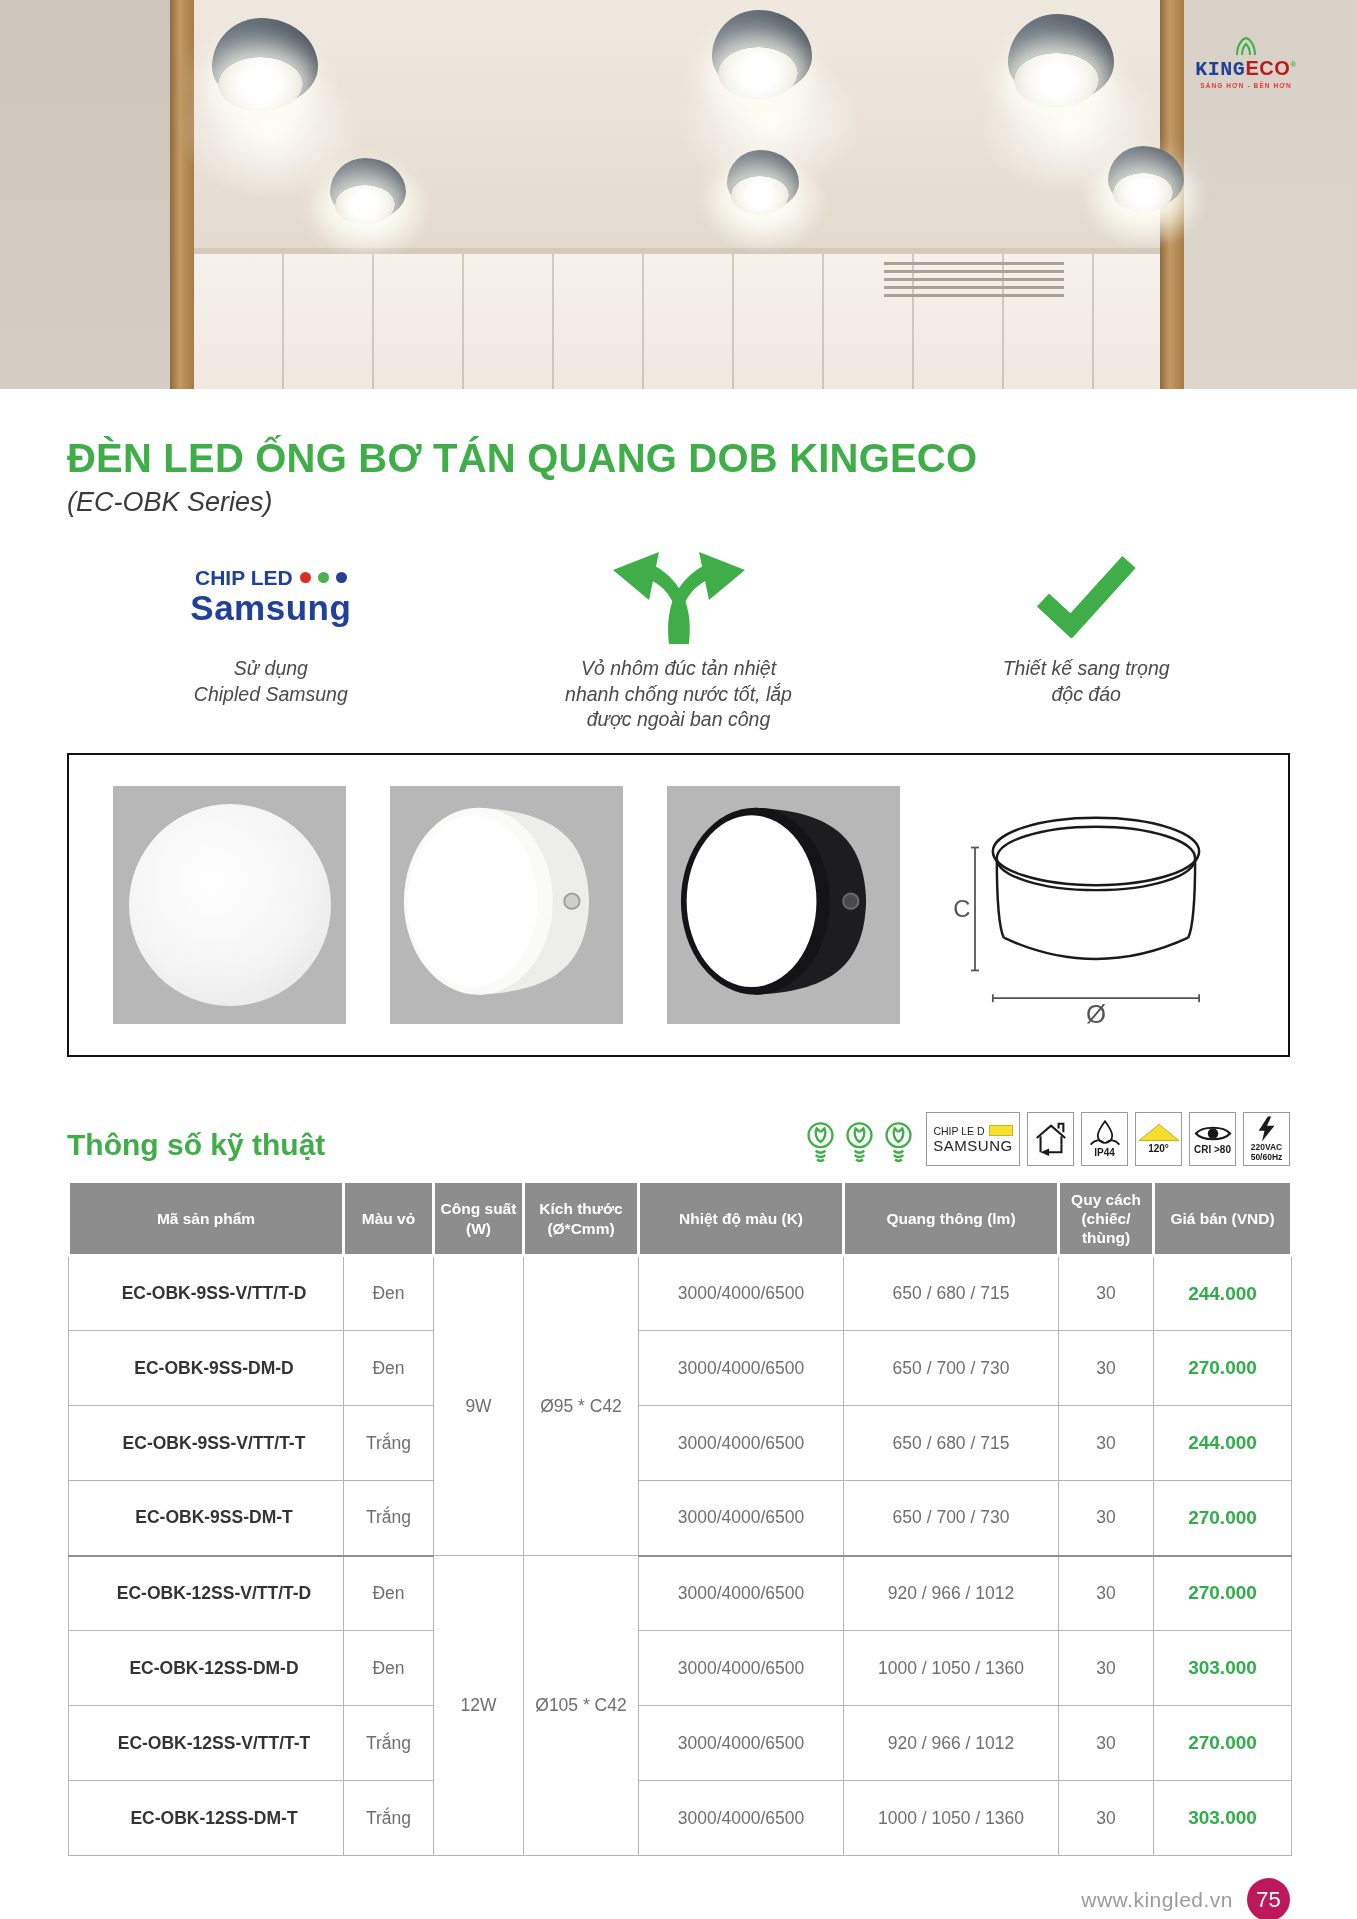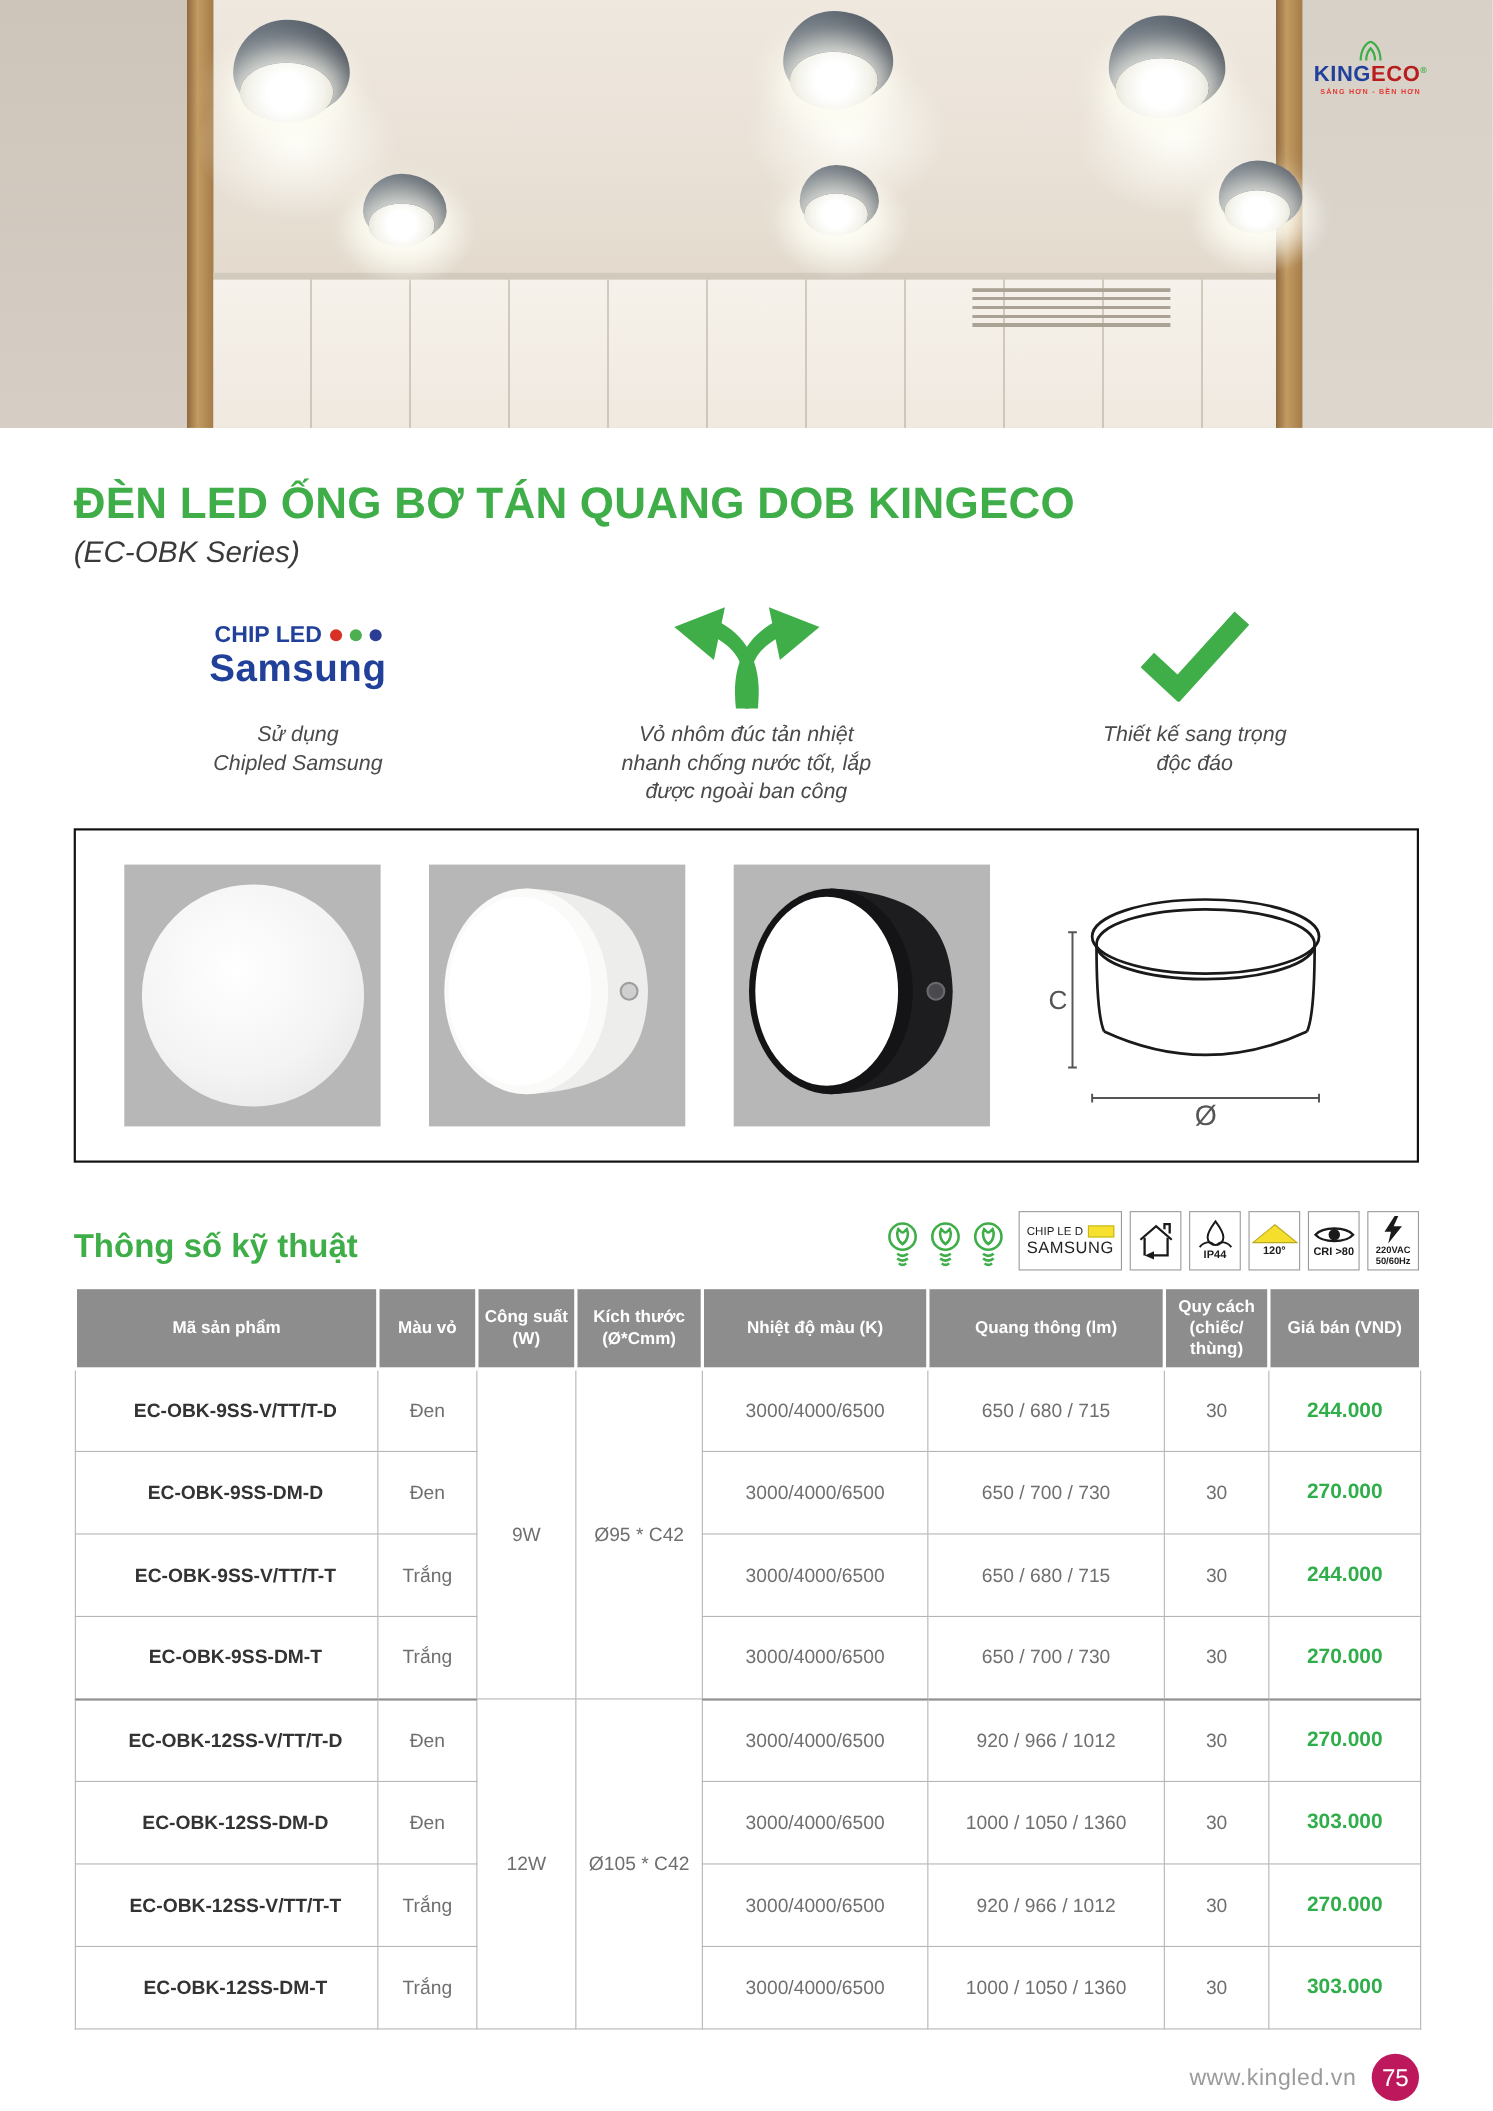--- a/index.html
+++ b/index.html
@@ -29,21 +29,21 @@
           background: radial-gradient(closest-side, rgba(255,255,250,.95), rgba(255,255,250,0) 70%); }
   .lamp { position:absolute; }
   .lamp .body { position:absolute; inset:0; border-radius:46% 54% 50% 50% / 55% 55% 45% 45%;
                 background: linear-gradient(135deg,#707a85 0%,#4c545e 55%,#39404a 100%); }
   .lamp .face { position:absolute; left:6%; bottom:-6%; width:80%; height:62%; border-radius:50%;
                 background: radial-gradient(circle,#ffffff 35%,#f3f2ea 70%,#ddd9cc 100%);
                 box-shadow: 0 0 28px 14px rgba(255,255,245,.85); }
   .logo { position:absolute; top:36px; right:46px; width:130px; text-align:center; }
   .logo .mark { height:22px; }
   .logo .word { font-size:20px; font-weight:bold; letter-spacing:.5px; line-height:1; }
-  .logo .king { color:#21409a; } .logo .eco { color:#b91c1c;margin-top:24px; }
+  .logo .king { color:#21409a;font-family:Liberation Mono, monospace; } .logo .eco { color:#b91c1c;margin-top:24px; }
   .logo .reg { font-size:8px; color:#3fae49; vertical-align:super; }
   .logo .tag { font-size:6.5px; color:#e23b33; letter-spacing:1.1px; margin-top:2px; font-weight:bold; }
   
   .content { padding: 0 67px; }
   h1.title { margin-top:48px; font-size:40px; line-height:1.05; font-weight:bold;
              color:#3fae49; letter-spacing:.2px; }
   .subtitle { font-size:27px; font-style:italic; color:#3a3a3a; margin-top:8px; }
   .features { display:flex; margin-top:26px; }
   .feature { flex:1; text-align:center; }
   .feature .ic { height:104px; display:flex; align-items:center; justify-content:center; }
@@ -65,21 +65,21 @@
                  background: radial-gradient(circle at 42% 38%, #ffffff, #f4f4f4 55%, #e4e4e4 92%); }
   
   .spec-row { margin-top:44px; display:flex; align-items:flex-end; justify-content:space-between; }
   .spec-title { font-size:30px; font-weight:bold; color:#3fae49; padding-bottom:4px; }
   .badges { display:flex; align-items:flex-end; gap:7px; }
   .badge-box { width:47px; height:54px; border:1.5px solid #9a9a9a; background:#fff;
                display:flex; flex-direction:column; align-items:center; justify-content:center; gap:1px; }
   .badge-box .t { font-size:10px; color:#1a1a1a; line-height:1.05; font-weight:bold; }
   .badge-box .t2 { font-size:8.5px; color:#1a1a1a; line-height:1.1; font-weight:bold; }
   .chip-badge { width:94px; height:54px; border:1.5px solid #9a9a9a; background:#fff;
-                display:flex; flex-direction:column; align-items:center; justify-content:center; }
+                display:flex; flex-direction:column; align-items:center; justify-content:center;margin-top:11px; }
   .chip-badge .l1 { display:flex; align-items:center; gap:4px; font-size:10.5px; color:#222; }
   .chip-badge .led { width:24px; height:11px; background:#f8e12e; border:1px solid #c5b723; }
   .chip-badge .l2 { font-size:15px; color:#222; letter-spacing:.5px; }
   .bulbs { display:flex; gap:6px; align-items:flex-end; margin-right:4px; }
   
   table.spec { margin-top:14px; width:100%; border-collapse:collapse; table-layout:fixed; }
   table.spec th { background:#8d8d8d; color:#fff; font-weight:bold; font-size:15.5px;
                   line-height:1.25; height:74px; border:3px solid #fff; padding:2px; }
   table.spec td { border:1px solid #b5b5b5; height:75px; text-align:center;
                   font-size:17.5px; color:#6f6f6f; padding:2px 6px; background:#fff; }

